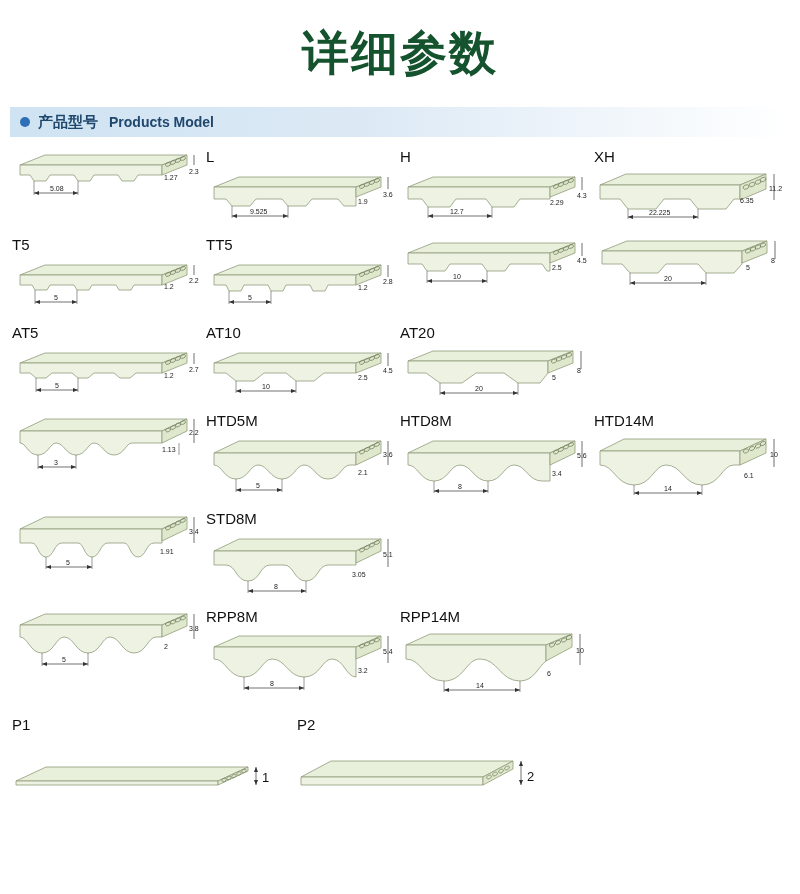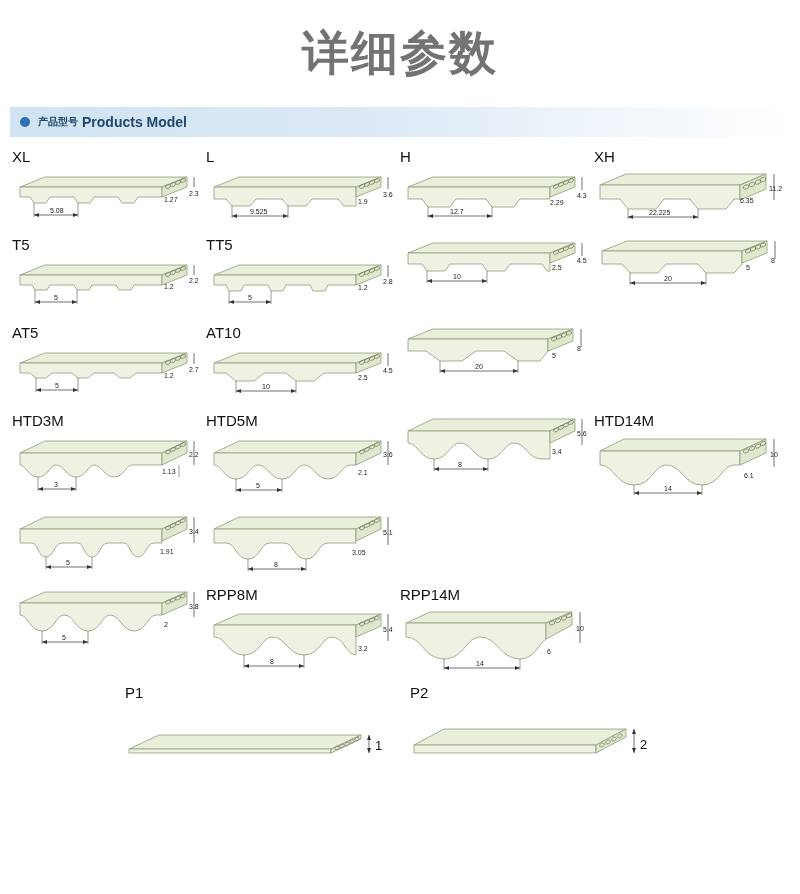--- a/index.html
+++ b/index.html
@@ -12,78 +12,77 @@
     overflow:hidden;
   }
   .page { position:relative; width:800px; height:894px; }
 
   .page-title {
     text-align:center;
     font-size:47px;
     font-weight:bold;
     letter-spacing:2px;
     padding-top:22px;
-    color:#737373;
+    color:#14532d;
   }
 
   .section-bar {
     margin: 22px 10px 0 10px;
     height: 30px;
     background: linear-gradient(to right, #cfe3f2 0%, #dce9f5 45%, #ffffff 100%);
     display:flex;
     align-items:center;
     padding-left:10px;
   }
   .bullet {
     width:10px; height:10px; border-radius:50%;
     background:#2f6fb5;
     margin-right:8px;
     flex:0 0 auto;
   }
-  .section-bar .cn { font-size:10px; color:#20486e; font-weight:bold; }
-  .section-bar .en { font-size:14px; color:#20486e; margin-left:4px; font-weight:bold;}
+  .section-bar .cn { font-size:15px; color:#20486e; font-weight:bold; }
+  .section-bar .en { font-size:14px; color:#20486e; margin-left:11px; font-weight:bold;}
 
   .grid { padding: 10px 12px 0 12px; }
   .row { display:flex; margin-bottom: 4px; }
   .cell { position:relative; }
 
   .label {
     font-size:15px;
     color:#111;
     margin-bottom:2px;
     height:20px;
     line-height:20px;
   }
 
   .fig { position:relative; }
   .fig svg { display:block; }
 
   .dim { font-size:7px; fill:#222; font-family:"Liberation Sans", sans-serif; }
 
   
-  .prow { display:flex; margin-top:6px;justify-content:center; }
+  .prow { display:flex; margin-top:16px; }
 </style>
 </head>
 <body>
 
 <div class="page">
 
   <div class="page-title">详细参数</div>
 
   <div class="section-bar">
     <span class="bullet"></span>
     <span class="cn">产品型号</span>
     <span class="en">Products Model</span>
   </div>
 
   <div class="grid">
 
     <div class="row">
       <div class="cell" style="width:195px">
-        <div class="label">XL</div>
         <div class="fig">
           <svg width="190" height="62" viewBox="0 0 190 62">
             <g>
               <path d="M8 18 L150 18 L175 8 L33 8 Z" fill="#e8efdb" stroke="#8f9c79" stroke-width="0.8"></path>
               <path d="M8 18 L8 28 L18 28 L22 34 L34 34 L38 28 L62 28 L66 34 L78 34 L82 28 L106 28 L110 34 L122 34 L126 28 L150 28 L150 18 Z" fill="#edf2e3" stroke="#8f9c79" stroke-width="0.8"></path>
               <path d="M150 18 L175 8 L175 18 L150 28 Z" fill="#dfe8cd" stroke="#8f9c79" stroke-width="0.8"></path>
               <g stroke="#6f7d5c" stroke-width="0.7" fill="none">
                 <ellipse cx="156" cy="17.5" rx="2.6" ry="1.7" transform="rotate(-22 156 17.5)"></ellipse>
                 <ellipse cx="161" cy="15.5" rx="2.6" ry="1.7" transform="rotate(-22 161 15.5)"></ellipse>
                 <ellipse cx="166" cy="13.5" rx="2.6" ry="1.7" transform="rotate(-22 166 13.5)"></ellipse>
@@ -333,20 +332,21 @@
             <line x1="90" y1="36" x2="90" y2="48" stroke="#333" stroke-width="0.5"></line>
             <text class="dim" x="56" y="44">10</text>
             <line x1="182" y1="8" x2="182" y2="21" stroke="#333" stroke-width="0.7"></line>
             <text class="dim" x="177" y="28">4.5</text>
             <text class="dim" x="152" y="35">2.5</text>
           </svg>
         </div>
       </div>
 
       <div class="cell" style="width:195px">
+        <div class="label">AT20</div>
         <div class="fig">
           <svg width="190" height="62" viewBox="0 0 190 62">
             <path d="M8 16 L148 16 L173 6 L33 6 Z" fill="#e8efdb" stroke="#8f9c79" stroke-width="0.8"></path>
             <path d="M8 16 L8 28 L26 28 L40 38 L62 38 L76 28 L104 28 L118 38 L140 38 L148 28 L148 16 Z" fill="#edf2e3" stroke="#8f9c79" stroke-width="0.8"></path>
             <path d="M148 16 L173 6 L173 18 L148 28 Z" fill="#dfe8cd" stroke="#8f9c79" stroke-width="0.8"></path>
             <g stroke="#6f7d5c" stroke-width="0.7" fill="none">
               <ellipse cx="154" cy="16" rx="2.8" ry="1.8" transform="rotate(-22 154 16)"></ellipse>
               <ellipse cx="159" cy="14" rx="2.8" ry="1.8" transform="rotate(-22 159 14)"></ellipse>
               <ellipse cx="164" cy="12" rx="2.8" ry="1.8" transform="rotate(-22 164 12)"></ellipse>
               <ellipse cx="169" cy="10" rx="2.8" ry="1.8" transform="rotate(-22 169 10)"></ellipse>
@@ -361,21 +361,20 @@
             <text class="dim" x="177" y="28">8</text>
             <text class="dim" x="152" y="35">5</text>
           </svg>
         </div>
       </div>
       <div class="cell" style="width:195px"></div>
     </div>
 
     <div class="row">
       <div class="cell" style="width:195px">
-        <div class="label">HTD3M</div>
         <div class="fig">
           <svg width="190" height="72" viewBox="0 0 190 72">
             <path d="M8 20 L150 20 L175 8 L33 8 Z" fill="#e8efdb" stroke="#8f9c79" stroke-width="0.8"></path>
             <path d="M8 20 L8 32 C14 32 16 44 26 44 C36 44 38 32 44 32 C52 32 54 44 64 44 C74 44 76 32 82 32 C90 32 92 44 102 44 C112 44 114 32 120 32 L150 32 L150 20 Z" fill="#edf2e3" stroke="#8f9c79" stroke-width="0.8"></path>
             <path d="M150 20 L175 8 L175 20 L150 32 Z" fill="#dfe8cd" stroke="#8f9c79" stroke-width="0.8"></path>
             <g stroke="#6f7d5c" stroke-width="0.7" fill="none">
               <ellipse cx="156" cy="19" rx="2.6" ry="1.7" transform="rotate(-24 156 19)"></ellipse>
               <ellipse cx="161" cy="16.5" rx="2.6" ry="1.7" transform="rotate(-24 161 16.5)"></ellipse>
               <ellipse cx="166" cy="14" rx="2.6" ry="1.7" transform="rotate(-24 166 14)"></ellipse>
               <ellipse cx="171" cy="11.5" rx="2.6" ry="1.7" transform="rotate(-24 171 11.5)"></ellipse>
@@ -414,20 +413,21 @@
             <line x1="76" y1="46" x2="76" y2="59" stroke="#333" stroke-width="0.5"></line>
             <text class="dim" x="50" y="55">5</text>
             <line x1="182" y1="8" x2="182" y2="32" stroke="#333" stroke-width="0.7"></line>
             <text class="dim" x="177" y="24">3.6</text>
             <text class="dim" x="152" y="42">2.1</text>
           </svg>
         </div>
       </div>
 
       <div class="cell" style="width:195px">
+        <div class="label">HTD8M</div>
         <div class="fig">
           <svg width="190" height="72" viewBox="0 0 190 72">
             <path d="M8 20 L150 20 L175 8 L33 8 Z" fill="#e8efdb" stroke="#8f9c79" stroke-width="0.8"></path>
             <path d="M8 20 L8 32 C18 32 20 48 34 48 C48 48 50 32 60 32 C72 32 74 48 88 48 C102 48 104 32 114 32 C126 32 128 48 142 48 L150 48 L150 20 Z" fill="#edf2e3" stroke="#8f9c79" stroke-width="0.8"></path>
             <path d="M150 20 L175 8 L175 20 L150 32 Z" fill="#dfe8cd" stroke="#8f9c79" stroke-width="0.8"></path>
             <g stroke="#6f7d5c" stroke-width="0.7" fill="none">
               <ellipse cx="156" cy="19" rx="2.6" ry="1.7" transform="rotate(-24 156 19)"></ellipse>
               <ellipse cx="161" cy="16.5" rx="2.6" ry="1.7" transform="rotate(-24 161 16.5)"></ellipse>
               <ellipse cx="166" cy="14" rx="2.6" ry="1.7" transform="rotate(-24 166 14)"></ellipse>
               <ellipse cx="171" cy="11.5" rx="2.6" ry="1.7" transform="rotate(-24 171 11.5)"></ellipse>
@@ -492,20 +492,21 @@
             <line x1="80" y1="48" x2="80" y2="60" stroke="#333" stroke-width="0.5"></line>
             <text class="dim" x="54" y="56">5</text>
             <line x1="182" y1="8" x2="182" y2="34" stroke="#333" stroke-width="0.7"></line>
             <text class="dim" x="177" y="25">3.4</text>
             <text class="dim" x="148" y="45">1.91</text>
           </svg>
         </div>
       </div>
 
       <div class="cell" style="width:195px">
+        <div class="label">STD8M</div>
         <div class="fig">
           <svg width="190" height="72" viewBox="0 0 190 72">
             <path d="M8 20 L150 20 L175 8 L33 8 Z" fill="#e8efdb" stroke="#8f9c79" stroke-width="0.8"></path>
             <path d="M8 20 L8 34 L20 34 C30 34 30 50 42 50 C54 50 54 34 64 34 L78 34 C88 34 88 50 100 50 C112 50 112 34 122 34 L140 34 L150 34 L150 20 Z" fill="#edf2e3" stroke="#8f9c79" stroke-width="0.8"></path>
             <path d="M150 20 L175 8 L175 20 L150 32 Z" fill="#dfe8cd" stroke="#8f9c79" stroke-width="0.8"></path>
             <g stroke="#6f7d5c" stroke-width="0.7" fill="none">
               <ellipse cx="156" cy="19" rx="2.6" ry="1.7" transform="rotate(-24 156 19)"></ellipse>
               <ellipse cx="161" cy="16.5" rx="2.6" ry="1.7" transform="rotate(-24 161 16.5)"></ellipse>
               <ellipse cx="166" cy="14" rx="2.6" ry="1.7" transform="rotate(-24 166 14)"></ellipse>
               <ellipse cx="171" cy="11.5" rx="2.6" ry="1.7" transform="rotate(-24 171 11.5)"></ellipse>

